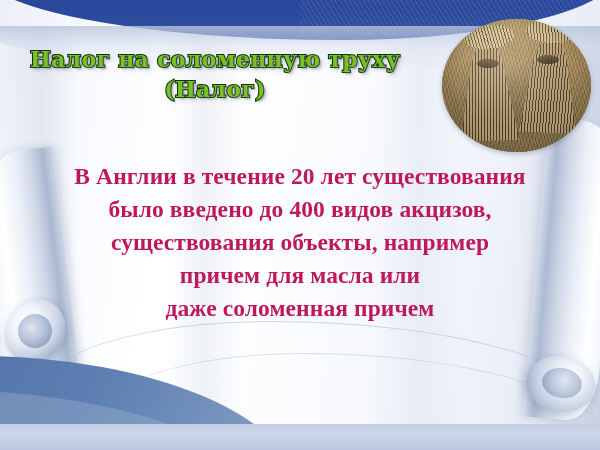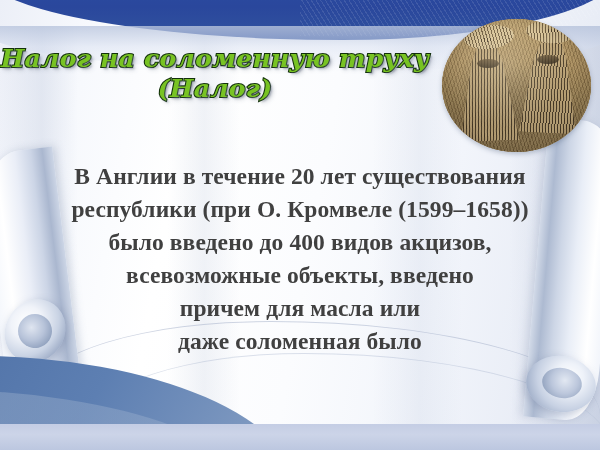--- a/index.html
+++ b/index.html
@@ -272,22 +272,21 @@
     left: 0;
     top: 44px;
     width: 430px;
     text-align: center;
     z-index: 6;
   }
 
   .title-line {
     font-family: "DejaVu Serif", "Liberation Serif", serif;
     font-weight: 700;
-    font-style: italic;
-    font-size: 25px;
+    font-size: 22px;
     line-height: 30px;
     letter-spacing: 0.3px;
     color: #78c323;
     -webkit-text-stroke: 2.2px #13310a;
     paint-order: stroke fill;
     text-shadow:
       2px 2px 2px rgba(90,100,120,0.45),
       3px 3px 4px rgba(90,100,120,0.28);
     white-space: nowrap;
   }
@@ -418,21 +417,21 @@
     width: 564px;
     text-align: center;
     z-index: 5;
   }
 
   .body-line {
     font-family: "Liberation Serif", "DejaVu Serif", serif;
     font-weight: 700;
     font-size: 23.5px;
     line-height: 33px;
-    color: #404040;
+    color: #be185d;
     white-space: nowrap;
     letter-spacing: 0.1px;
   }
 </style>
 </head>
 <body>
 
 <div id="slide">
 
   <div class="bg-layer">
@@ -471,20 +470,19 @@
     <div class="photo-shade"></div>
   </div>
 
   <div class="title-block">
     <div class="title-line">Налог на соломенную труху</div>
     <div class="title-line">(Налог)</div>
   </div>
 
   <div class="body-block">
     <div class="body-line">В Англии в течение 20 лет существования</div>
-    <div class="body-line">республики (при О. Кромвеле (1599–1658))</div>
     <div class="body-line">было введено до 400 видов акцизов,</div>
-    <div class="body-line">всевозможные объекты, введено</div>
+    <div class="body-line">существования объекты, например</div>
     <div class="body-line">причем для масла или</div>
-    <div class="body-line">даже соломенная было</div>
+    <div class="body-line">даже соломенная причем</div>
   </div>
 
 </div>
 
 </body></html>

